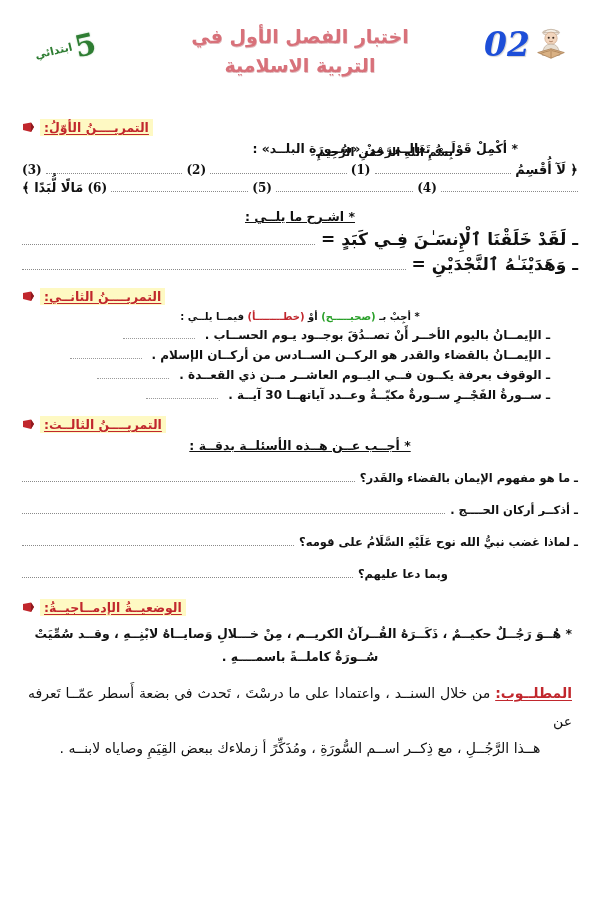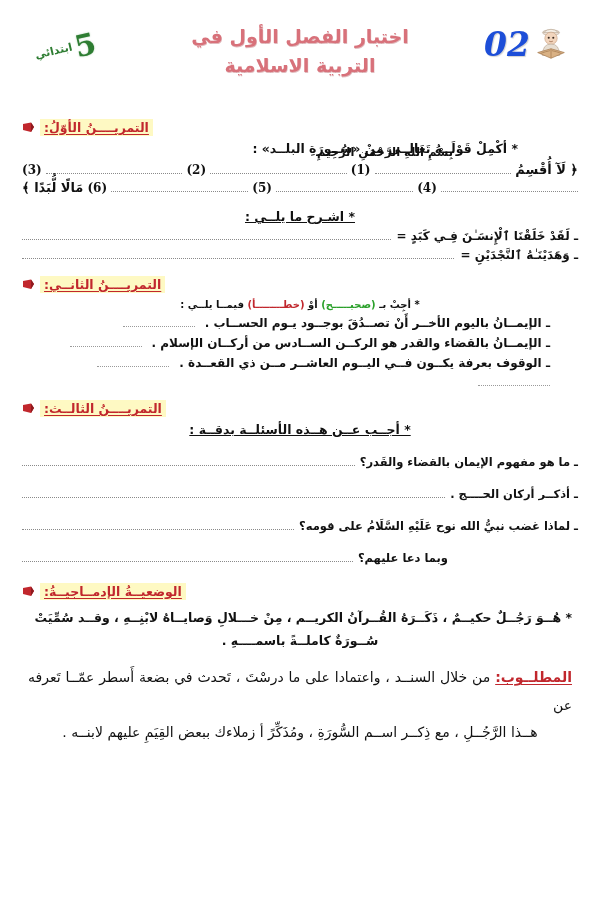--- a/index.html
+++ b/index.html
@@ -160,21 +160,21 @@
     font-size: 12px;
     flex: 0 0 auto;
     direction: ltr;
   }
 
   .explain-row {
     display: flex;
     flex-direction: row;
     align-items: baseline;
     gap: 6px;
-    font-size: 12px;
+    font-size: 17px;
     margin: 5px 0;
     direction: rtl;
   }
   .explain-row .txt { flex: 0 0 auto; font-weight: bold; white-space: nowrap; }
   .explain-row .dots { margin-bottom: 2px; }
 
   
   .tf-prompt {
     text-align: center;
     font-size: 10px;
@@ -351,20 +351,21 @@
   </div>
   <div class="stmt-row">
     <span class="stmt-txt">ـ الإيمــانُ بالقضاء والقدر هو الركــن الســادس من أركــان الإسلام .</span>
     <span class="stmt-dots"></span>
   </div>
   <div class="stmt-row">
     <span class="stmt-txt">ـ الوقوف بعرفة يكــون فــي اليــوم العاشــر مــن ذي القعــدة .</span>
     <span class="stmt-dots"></span>
   </div>
   <div class="stmt-row">
+    <span class="stmt-txt">ـ ســورةُ الفَجْــرِ ســورةٌ مكيّــةٌ وعــدد آياتهــا 30 آيــة .</span>
     <span class="stmt-dots"></span>
   </div>
 
   <div class="sec-head" style="margin-top:14px;">
     <div class="sec-head-inner">
       <span class="sec-title">التمريــــنُ الثالــث:</span>
       <svg class="marker-icon" viewBox="0 0 13 11">
         <path d="M1 2 L9 0.5 L12 5 L9 10 L1 8 Z" fill="#c1272d"></path>
         <path d="M9 0.5 L12 5 L9 10" fill="#8e1a1f"></path>
       </svg>
@@ -401,16 +402,16 @@
   </div>
 
   <div class="sit-par">
     <span>* هُــوَ رَجُــلٌ حكيــمٌ ، ذَكَــرَهُ القُــرآنُ الكريــم ، مِنْ خـــلالِ وَصايــاهُ لابْنِــهِ ، وقــد سُمِّيَتْ</span>
     <span class="l2">سُــورَةٌ كاملــةً باسمــــهِ .</span>
   </div>
 
   <div class="req-par">
     <span class="req-label">المطلــوب:</span>
     <span>من خلال السنــد ، واعتمادا على ما درسْتَ ، تَحدث في بضعة أَسطر عمّــا تَعرفه عن</span>
-    <span class="req-line2">هــذا الرَّجُــلِ ، مع ذِكــر اســم السُّورَةِ ، ومُذَكِّرً أ زملاءك ببعض القِيَمِ عليهم لابنــه .</span>
+    <span class="req-line2">هــذا الرَّجُــلِ ، مع ذِكــر اســم السُّورَةِ ، ومُذَكِّرً أ زملاءك ببعض القِيَمِ وصاياه لابنــه .</span>
   </div>
 
 </div>
 
 </body></html>

